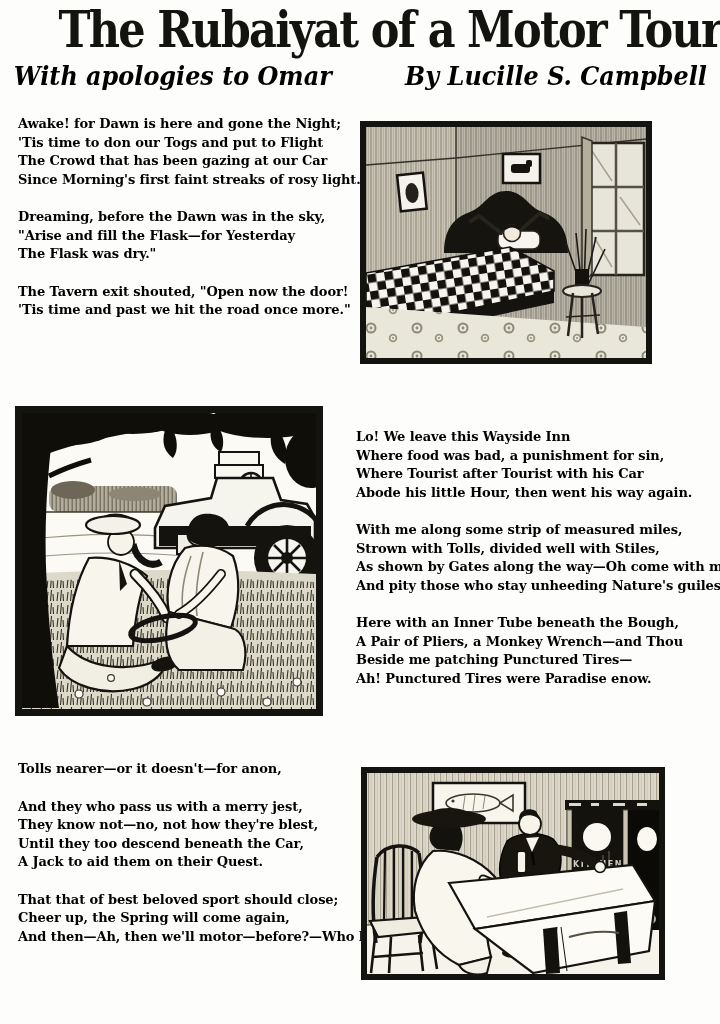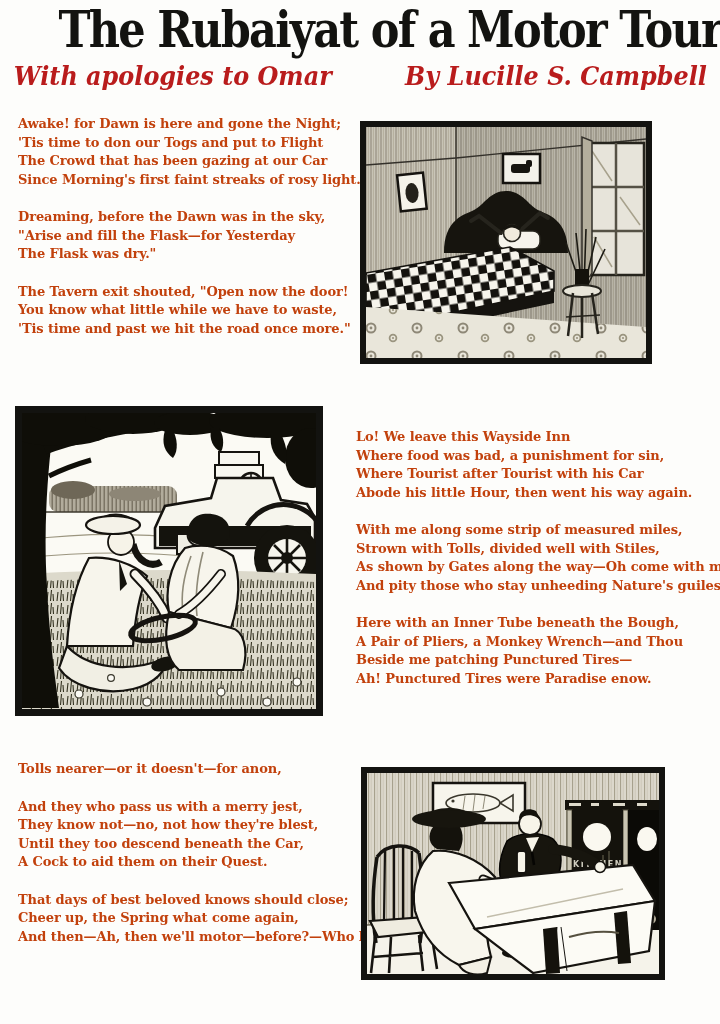--- a/index.html
+++ b/index.html
@@ -4,31 +4,31 @@
 <style>
   html,body{margin:0;padding:0;background:#e8e8e8;}
   #page{position:relative;width:720px;height:1024px;margin:0 auto;background:#fdfdfb;overflow:hidden;
         font-family:"DejaVu Serif", serif;color:#1b1914;}
   
   #masthead{position:absolute;top:2px;left:0;width:720px;text-align:center;}
   #title{display:inline-block;font-weight:700;font-size:50px;line-height:56px;
          letter-spacing:-2px;transform:scaleX(.86);transform-origin:50% 50%;
          color:#131310;white-space:nowrap;}
   #subtitle{position:absolute;top:60px;left:0;width:720px;text-align:center;
-            font-style:italic;font-weight:700;font-size:26px;line-height:32px;color:#b91c1c;}
+            font-style:italic;font-weight:700;font-size:26px;line-height:32px;color:#000000;}
   #subtitle .sub-part{display:inline-block;transform:scaleX(.92);white-space:nowrap;}
   #subtitle .gap{display:inline-block;width:46px;}
   
   .poem-col{position:absolute;}
   .col1{left:18px;top:115px;}
   .col2{left:356px;top:428px;}
   .col3{left:18px;top:760px;}
   .stanza{margin:0 0 19px 0;}
   .poem-line{font-size:13px;line-height:18.5px;font-weight:700;letter-spacing:-.1px;
-             white-space:nowrap;color:#c2410c;}
+             white-space:nowrap;color:#000000;}
   
   .illus{position:absolute;display:block;}
   #illus-bedroom{left:360px;top:121px;}
   #illus-roadside{left:15px;top:406px;}
   #illus-restaurant{left:361px;top:767px;}
   .kitchen-sign-text{font-family:"DejaVu Sans", sans-serif;font-size:8px;font-weight:700;
                      letter-spacing:1.5px;fill:#cfccbe;}
 </style>
 </head>
 <body>
@@ -49,21 +49,20 @@
       <div class="poem-line">The Crowd that has been gazing at our Car</div>
       <div class="poem-line">Since Morning's first faint streaks of rosy light.</div>
     </div>
     <div class="stanza">
       <div class="poem-line">Dreaming, before the Dawn was in the sky,</div>
       <div class="poem-line">"Arise and fill the Flask—for Yesterday</div>
       <div class="poem-line">The Flask was dry."</div>
     </div>
     <div class="stanza">
       <div class="poem-line">The Tavern exit shouted, "Open now the door!</div>
-      <div class="poem-line">You know what little while we have to waste,</div>
       <div class="poem-line">'Tis time and past we hit the road once more."</div>
     </div>
   </div>
 
   <div class="poem-col col2">
     <div class="stanza">
       <div class="poem-line">Lo! We leave this Wayside Inn</div>
       <div class="poem-line">Where food was bad, a punishment for sin,</div>
       <div class="poem-line">Where Tourist after Tourist with his Car</div>
       <div class="poem-line">Abode his little Hour, then went his way again.</div>
@@ -83,25 +82,25 @@
   </div>
 
   <div class="poem-col col3">
     <div class="stanza">
       <div class="poem-line">Tolls nearer—or it doesn't—for anon,</div>
     </div>
     <div class="stanza">
       <div class="poem-line">And they who pass us with a merry jest,</div>
       <div class="poem-line">They know not—no, not how they're blest,</div>
       <div class="poem-line">Until they too descend beneath the Car,</div>
-      <div class="poem-line">A Cock to aid them on their Quest.</div>
-    </div>
-    <div class="stanza">
-      <div class="poem-line">That days of best beloved knows should close;</div>
-      <div class="poem-line">Cheer up, the Spring what come again,</div>
+      <div class="poem-line">A Jack to aid them on their Quest.</div>
+    </div>
+    <div class="stanza">
+      <div class="poem-line">That that of best beloved sport should close;</div>
+      <div class="poem-line">Cheer up, the Spring will come again,</div>
       <div class="poem-line">And then—Ah, then we'll motor—before?—Who knows?</div>
     </div>
   </div>
 
   <svg id="illus-bedroom" class="illus" width="292" height="243" viewBox="0 0 292 243">
     <defs>
       <pattern id="wg1" width="5" height="40" patternUnits="userSpaceOnUse">
         <rect width="5" height="40" fill="#c9c5b8"></rect>
         <line x1="1" y1="0" x2="1" y2="40" stroke="#8b8475" stroke-width="1"></line>
         <line x1="3.4" y1="0" x2="3.4" y2="40" stroke="#aba490" stroke-width=".7"></line>

